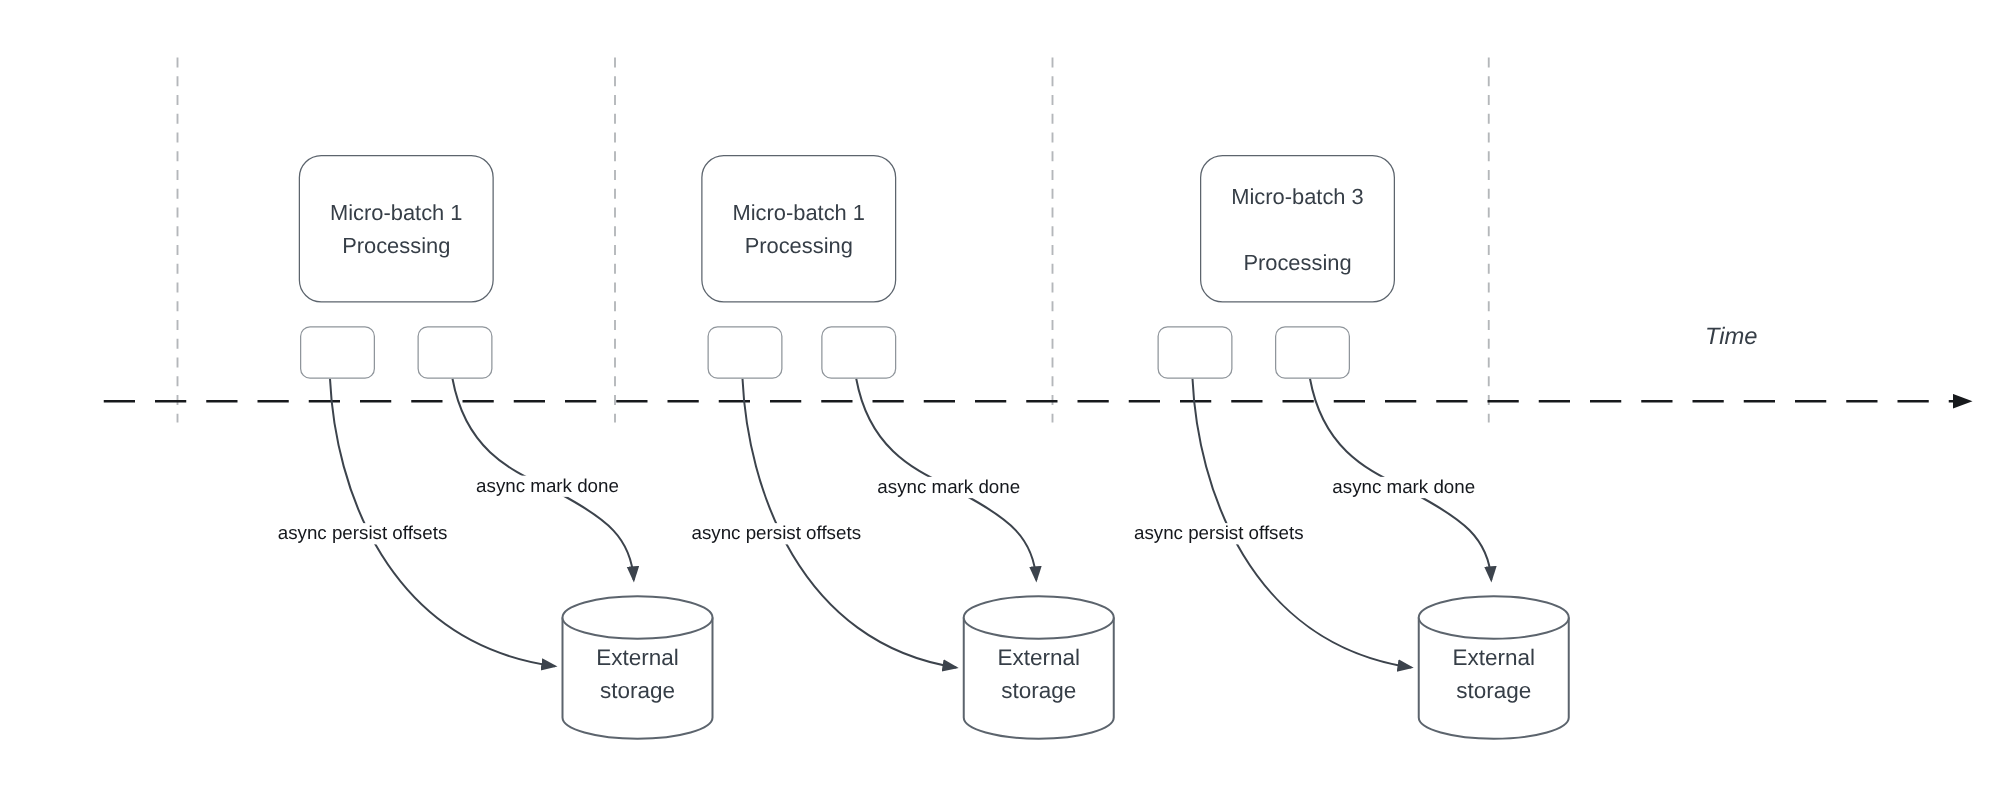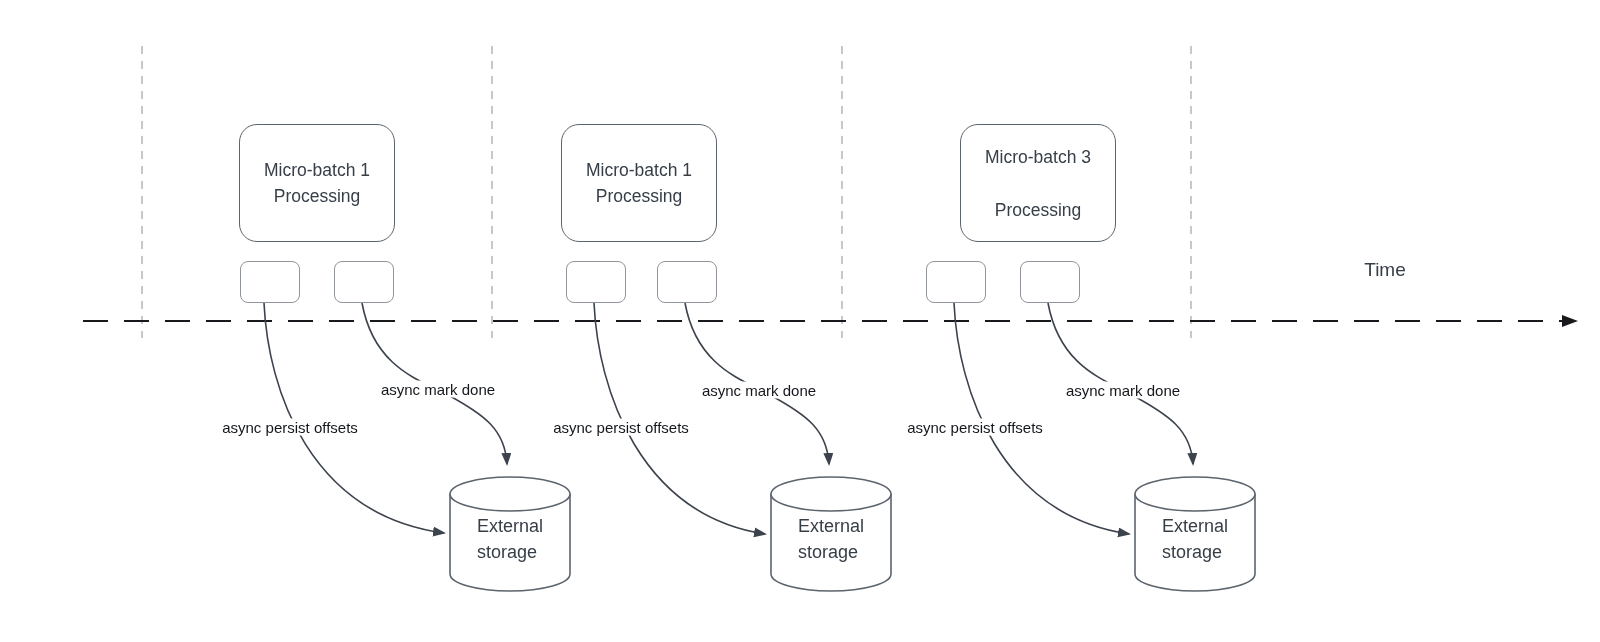--- a/index.html
+++ b/index.html
@@ -29,26 +29,27 @@
     border-radius:18px;display:flex;flex-direction:column;align-items:center;justify-content:center;
     color:var(--node-text);text-align:center;box-sizing:border-box;
   }
   .node.big{width:156px;height:118px;font-size:17.5px;line-height:26px;}
   .node.small{width:60px;height:42px;border-color:var(--small-node-stroke);border-width:1.5px;border-radius:8px;}
   .edge-label{
     position:absolute;transform:translate(-50%,-50%);white-space:nowrap;
     font-size:15px;font-weight:400;color:var(--label-text);background:#fff;padding:0 4px;
   }
   .cyl-label{
-    position:absolute;transform:translate(-50%,0);
+    position:absolute;transform:translate(-50%,0);text-align:center;
     font-size:18px;line-height:26px;color:var(--node-text);
   }
   .time-label{
     position:absolute;transform:translate(-50%,-50%);font-size:19px;color:var(--node-text);
     white-space:nowrap;
+    font-style:italic;
   }
 </style>
 </head>
 <body>
 
 <div class="canvas">
 
   <svg class="layer" viewBox="0 0 1600 642">
     <defs>
       <marker id="edgeArrow" markerUnits="userSpaceOnUse" markerWidth="16" markerHeight="14" refX="11" refY="5" orient="auto">

